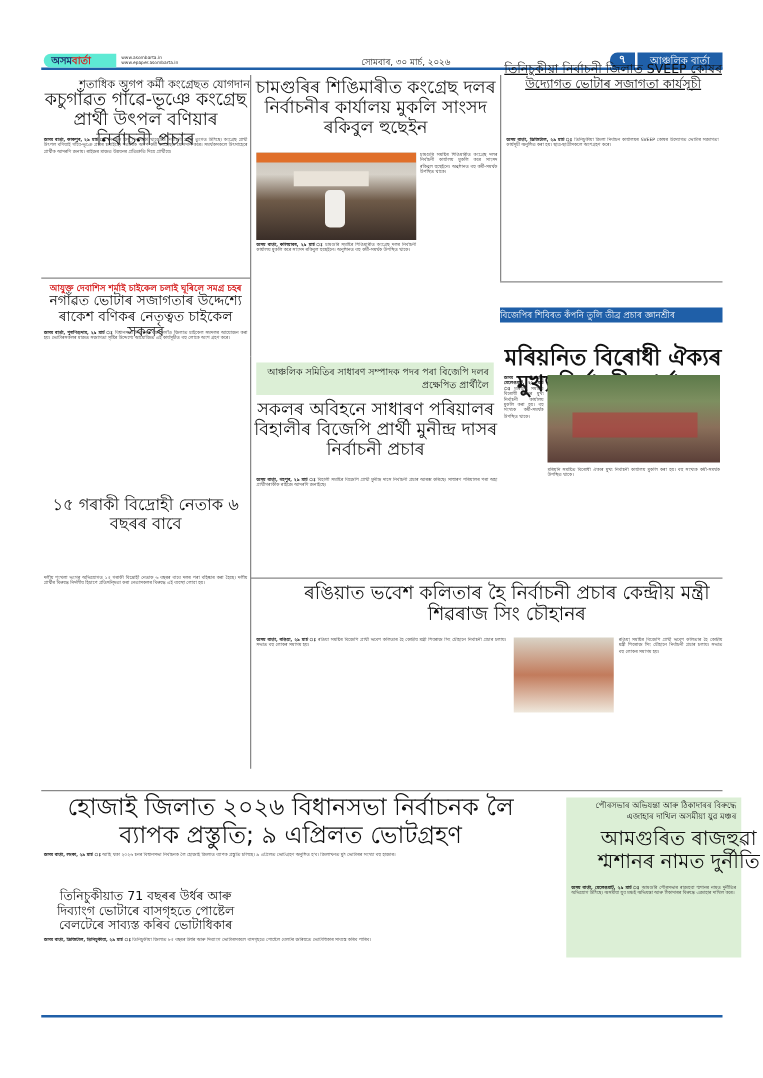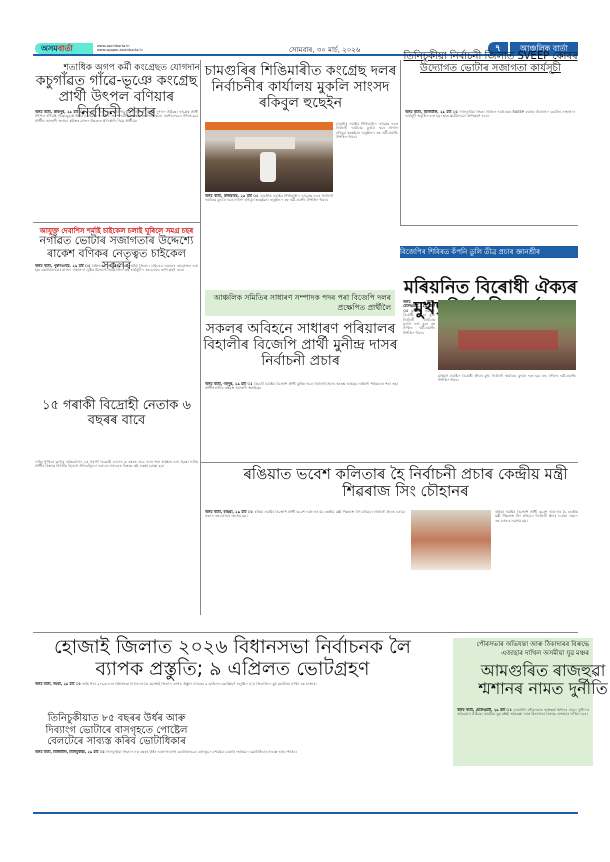--- a/index.html
+++ b/index.html
@@ -136,21 +136,21 @@
 
   <div>
     <div class="hl" style="left:2px; top:594px; width:395px; font-size:19px;">হোজাই জিলাত ২০২৬ বিধানসভা নিৰ্বাচনক লৈ ব্যাপক প্ৰস্তুতি; ৯ এপ্ৰিলত ভোটগ্ৰহণ</div>
     <div class="body-text" style="left:2px; top:640px; width:395px; height:28px;">
       <span class="dateline">অসম বাৰ্তা, লংকা, ২৯ মাৰ্চ ঃ</span>
       <span>আহি থকা ২০২৬ চনৰ বিধানসভা নিৰ্বাচনক লৈ হোজাই জিলাত ব্যাপক প্ৰস্তুতি চলিছে। ৯ এপ্ৰিলত ভোটগ্ৰহণ অনুষ্ঠিত হ'ব। জিলাখনত মুঠ ভোটাৰৰ সংখ্যা বহু হাজাৰ।</span>
     </div>
   </div>
 
   <div>
-    <div class="hl" style="left:2px; top:670px; width:163px; font-size:10px;">তিনিচুকীয়াত ৮৫ বছৰৰ উৰ্ধৰ আৰু দিব্যাংগ ভোটাৰে বাসগৃহতে পোষ্টেল বেলটেৰে সাব্যস্ত কৰিব ভোটাধিকাৰ</div>
+    <div class="hl" style="left:2px; top:670px; width:163px; font-size:10px;">তিনিচুকীয়াত 71 বছৰৰ উৰ্ধৰ আৰু দিব্যাংগ ভোটাৰে বাসগৃহতে পোষ্টেল বেলটেৰে সাব্যস্ত কৰিব ভোটাধিকাৰ</div>
     <div class="body-text" style="left:2px; top:708px; width:395px; height:60px;">
       <span class="dateline">অসম বাৰ্তা, ডিজিটাল, তিনিচুকীয়া, ২৯ মাৰ্চ ঃ</span>
       <span>তিনিচুকীয়া জিলাত ৮৫ বছৰৰ উৰ্ধৰ আৰু দিব্যাংগ ভোটাৰসকলে বাসগৃহতে পোষ্টেল বেলটৰ জৰিয়তে ভোটাধিকাৰ সাব্যস্ত কৰিব পাৰিব।</span>
     </div>
   </div>
 
   <div>
     <div class="greenbox" style="left:420px; top:596px; width:140px; height:128px;">
       <div class="kicker" style="left:4px; top:2px; width:132px; font-size:6.5px; line-height:9px;">পৌৰসভাৰ অভিযন্তা আৰু ঠিকাদাৰৰ বিৰুদ্ধে এজাহাৰ দাখিল অসমীয়া যুৱ মঞ্চৰ</div>
       <div class="hl" style="left:2px; top:24px; width:136px; font-size:16px;margin-left:20px;">আমগুৰিত ৰাজহুৱা শ্মশানৰ নামত দুৰ্নীতি</div>

